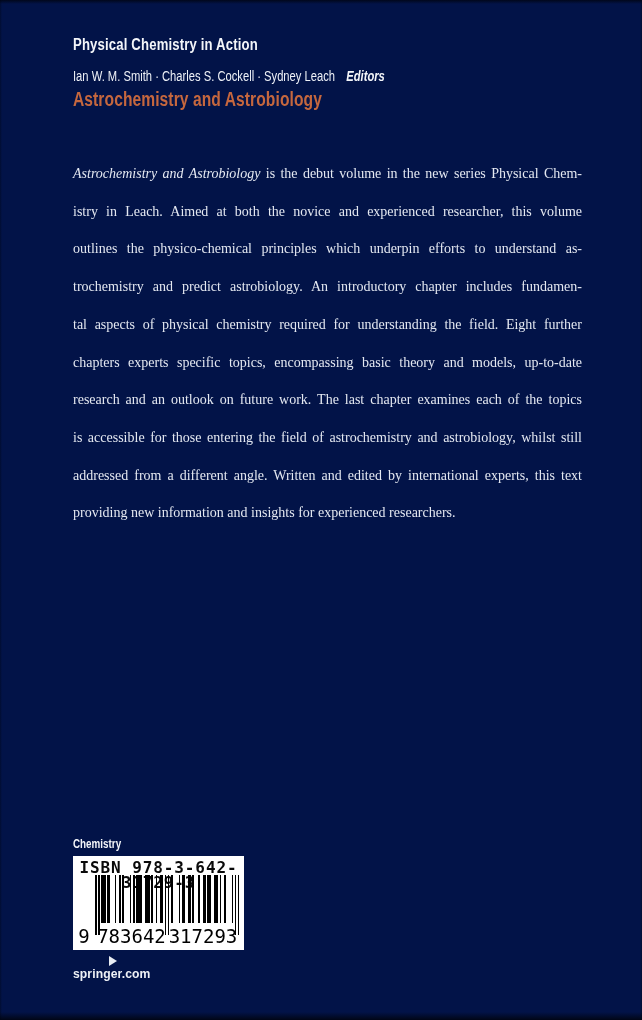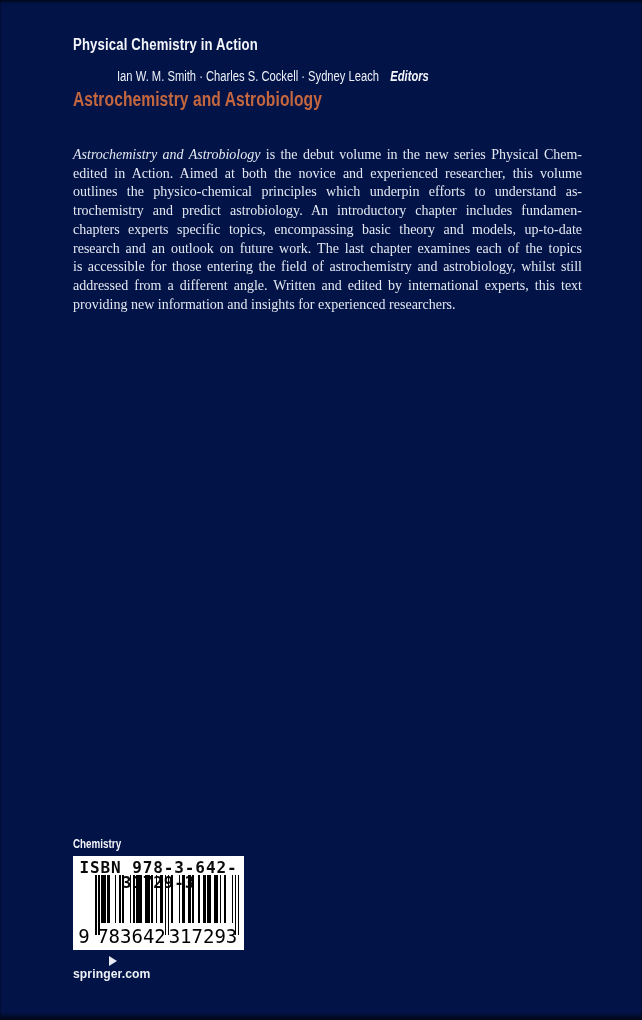--- a/index.html
+++ b/index.html
@@ -29,38 +29,38 @@
 
   .series{
     position:absolute;left:73px;top:36px;
     font-size:16px;font-weight:bold;color:var(--heading);
     letter-spacing:.2px;line-height:18px;
   }
   .series .scaled{transform:scaleX(.82);}
 
   .authors-line{
     position:absolute;left:73px;top:67px;
-    font-size:14px;color:#eef1f7;line-height:18px;margin-left:44px;
+    font-size:14px;color:#eef1f7;line-height:18px;
   }
   .authors-line .scaled{transform:scaleX(.8);}
   .editors{font-weight:bold;font-style:italic;margin-left:14px;color:var(--heading);}
 
   .title{
     position:absolute;left:73px;top:86px;
     font-size:20px;font-weight:bold;color:var(--title);
     line-height:26px;letter-spacing:.1px;
   }
   .title .scaled{transform:scaleX(.78);}
 
   .blurb{
     position:absolute;left:73px;top:146px;width:509px;
     font-family:"Liberation Serif",serif;
     font-size:14px;line-height:18.7px;color:var(--body);
   }
-  .bline{text-align:justify;text-align-last:justify;}
+  .bline{text-align:justify;text-align-last:justify;margin-top:19px;}
   .bline.last{text-align-last:left;}
   .ital{font-style:italic;}
 
   .category{
     position:absolute;left:73px;top:835px;
     font-size:12px;font-weight:bold;color:var(--heading);line-height:18px;
   }
   .category .scaled{transform:scaleX(.82);}
 
   .barcode-box{
@@ -103,23 +103,24 @@
   <div class="edge-right"></div>
 
   <div class="series"><span class="scaled">Physical Chemistry in Action</span></div>
 
   <div class="authors-line"><span class="scaled"><span>Ian W. M. Smith · Charles S. Cockell · Sydney Leach</span><span class="editors">Editors</span></span></div>
 
   <h1 class="title"><span class="scaled">Astrochemistry and Astrobiology</span></h1>
 
   <div class="blurb">
     <div class="bline"><span class="ital">Astrochemistry and Astrobiology</span><span> is the debut volume in the new series Physical Chem-</span></div>
-    <div class="bline">edited in Action. Aimed at both the novice and experienced researcher, this volume</div>
+    <div class="bline">istry in Leach. Aimed at both the novice and experienced researcher, this volume</div>
     <div class="bline">outlines the physico-chemical principles which underpin efforts to understand as-</div>
     <div class="bline">trochemistry and predict astrobiology. An introductory chapter includes fundamen-</div>
+    <div class="bline">tal aspects of physical chemistry required for understanding the field. Eight further</div>
     <div class="bline">chapters experts specific topics, encompassing basic theory and models, up-to-date</div>
     <div class="bline">research and an outlook on future work. The last chapter examines each of the topics</div>
     <div class="bline">is accessible for those entering the field of astrochemistry and astrobiology, whilst still</div>
     <div class="bline">addressed from a different angle. Written and edited by international experts, this text</div>
     <div class="bline last">providing new information and insights for experienced researchers.</div>
   </div>
 
   <div class="category"><span class="scaled">Chemistry</span></div>
 
   <div class="barcode-box">

